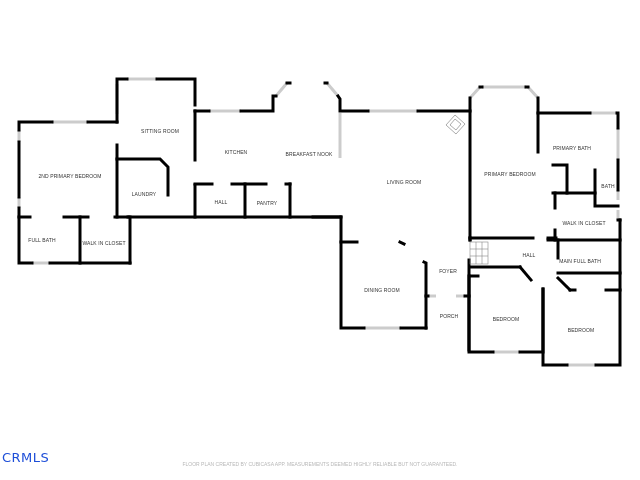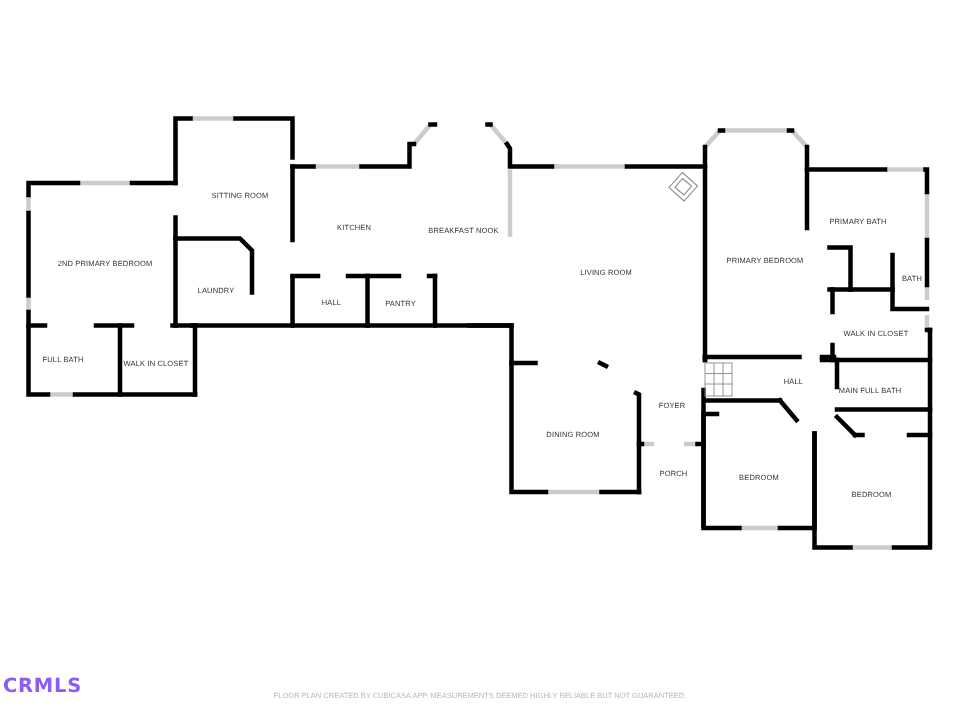--- a/index.html
+++ b/index.html
@@ -22,23 +22,23 @@
       font-family: "Liberation Sans", sans-serif;
       font-size: 5px;
       color: #b8b8b8;
       white-space: nowrap;
     }
     .logo {
       position: absolute;
       left: 2px; top: 450px;
       font-family: "DejaVu Sans", sans-serif;
       font-size: 13px;
-      color: #8b5cf6;
+      color: #1d4ed8;
       letter-spacing: 0.5px;
-      font-weight: 700;
+      font-weight: 400;
     }
   </style>
 </head>
 <body>
 
 <div id="plan">
   <svg width="640" height="480" viewBox="0 0 640 480">
     <g fill="none" stroke="#cccccc" stroke-width="3">
 
       <line x1="52" y1="122" x2="88" y2="122"></line>

